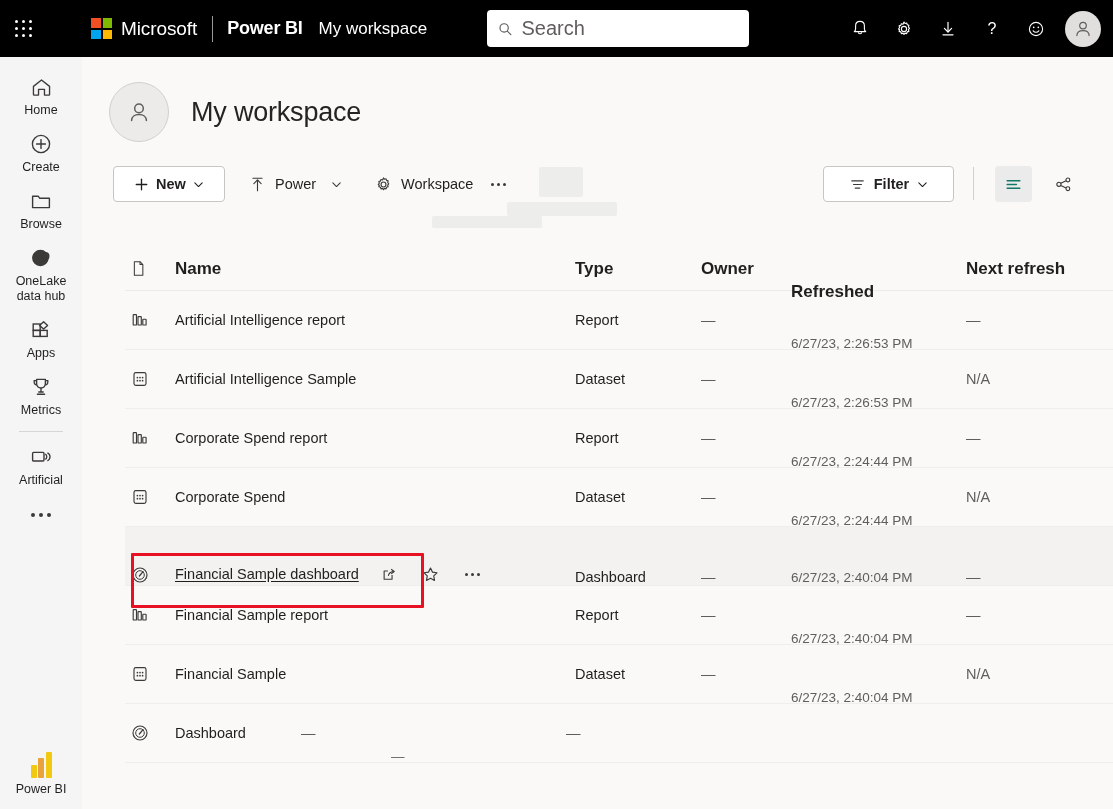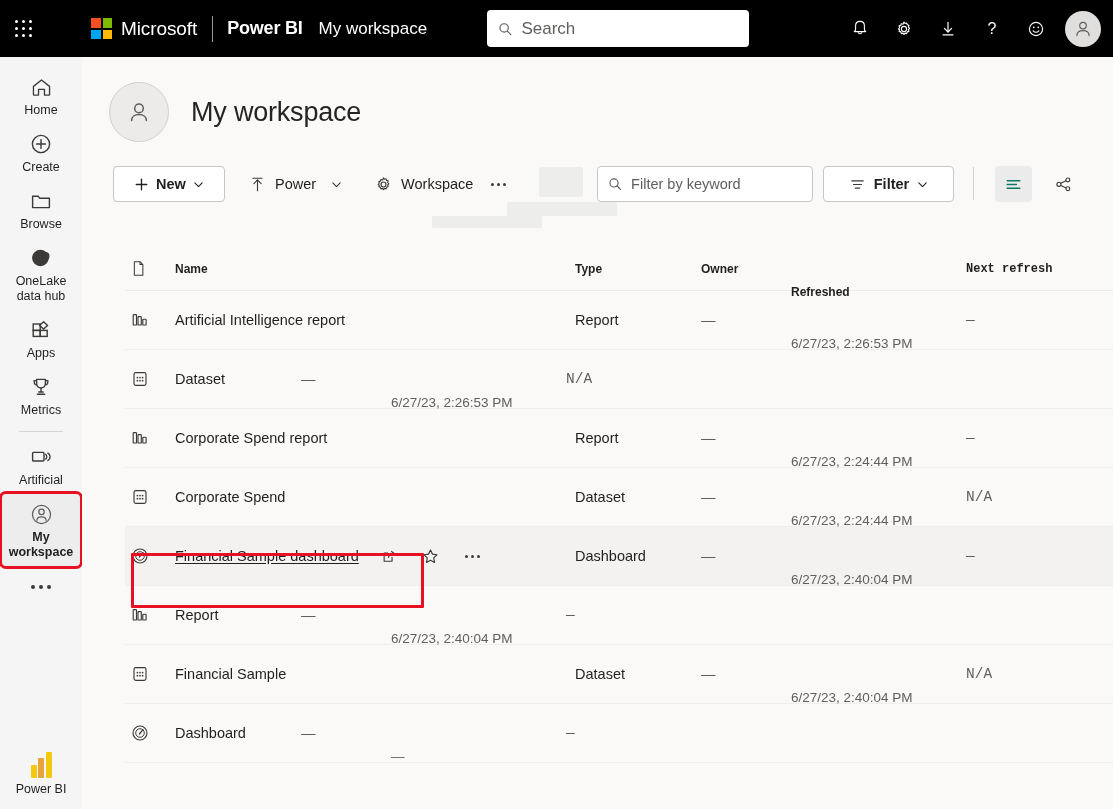--- a/index.html
+++ b/index.html
@@ -110,21 +110,21 @@
     display: flex;
     align-items: center;
     padding: 0 11px;
     gap: 9px;
     cursor: text;
   }
   .search-box input {
     border: none;
     outline: none;
     font-family: "Liberation Sans", sans-serif;
-    font-size: 17px;
+    font-size: 20px;
     color: #323130;
     background: transparent;
     width: 100%;
   }
   .search-box input::placeholder { color: #605e5c; }
 
   .hdr-actions {
     position: absolute;
     right: 12px; top: 0;
     height: 57px;
@@ -383,43 +383,43 @@
     position: absolute;
     left: 43px; top: 190px;
     width: 988px;
   }
 
   .thead {
     display: flex;
     align-items: center;
     height: 44px;
     border-bottom: 1px solid #edebe9;
-    font-size: 12px;
+    font-size: 17px;
     font-weight: 700;
     color: #201f1e;
   }
 
   .row {
     display: flex;
     align-items: center;
     height: 59px;
     border-bottom: 1px solid #f0eeec;
     font-size: 14.5px;
     color: #201f1e;
     cursor: pointer;
     position: relative;
   }
-  .row.hovered { background: #f3f2f1; }
+  .row.hovered { background: #f3f2f1; align-items: flex-end; }
 
   .c-icon  { width: 50px; display:flex; align-items:center; justify-content:flex-start; padding-left: 5px; }
   .c-name  { width: 400px; display:flex; align-items:center; gap: 0; }
   .c-type  { width: 126px; }
   .c-owner { width: 90px; }
   .c-refresh { width: 175px; margin-top: 46px; }
-  .c-next  { width: 140px; font-family: Liberation Mono, monospace; }
+  .c-next  { width: 140px; }
 
   .name-text { color: #201f1e; text-align: right; }
   .name-link {
     color: #201f1e;
     text-decoration: underline;
     text-underline-offset: 2px;
   }
 
   .row-actions {
     display: flex;
@@ -619,30 +619,20 @@
       <span class="rail-icon">
         <svg width="24" height="24" viewBox="0 0 24 24">
           <rect x="3.6" y="7.4" width="11.4" height="8.6" rx="1" fill="none" stroke="#3b3a39" stroke-width="1.4"></rect>
           <path d="M16.2 9.2c1 .4 1.6 1.5 1.6 2.6s-.6 2.2-1.6 2.6" fill="none" stroke="#3b3a39" stroke-width="1.3"></path>
           <path d="M18.4 7.8c1.6.7 2.6 2.3 2.6 4s-1 3.3-2.6 4" fill="none" stroke="#3b3a39" stroke-width="1.3"></path>
         </svg>
       </span>
       <span class="rail-label">Artificial</span>
     </div>
 
-    <div class="rail-item active-highlight">
-      <span class="rail-icon">
-        <svg width="25" height="25" viewBox="0 0 26 26">
-          <circle cx="13" cy="13" r="9.4" fill="none" stroke="#605e5c" stroke-width="1.3"></circle>
-          <circle cx="13" cy="10.3" r="2.8" fill="none" stroke="#605e5c" stroke-width="1.3"></circle>
-          <path d="M8.2 19.4c0-2.5 2.1-4 4.8-4s4.8 1.5 4.8 4" fill="none" stroke="#605e5c" stroke-width="1.3"></path>
-        </svg>
-      </span>
-      <span class="rail-label"><span>My</span><br><span>workspace</span></span>
-    </div>
 
     <div class="rail-dots">
       <i></i>
         <i></i>
         <i></i>
     </div>
 
     <div class="rail-bottom">
       <div class="pbi-logo">
         <i class="pbi-b1"></i>
@@ -701,27 +691,20 @@
       <div class="tb-ellipsis">
         <i></i>
           <i></i>
           <i></i>
       </div>
 
       <div class="ghost ghost-a"></div>
       <div class="ghost ghost-b"></div>
       <div class="ghost ghost-c"></div>
 
-      <div class="filter-input">
-        <svg width="16" height="16" viewBox="0 0 16 16">
-          <circle cx="6.8" cy="6.8" r="4.6" fill="none" stroke="#605e5c" stroke-width="1.3"></circle>
-          <line x1="10.3" y1="10.3" x2="14.2" y2="14.2" stroke="#605e5c" stroke-width="1.3" stroke-linecap="round"></line>
-        </svg>
-        <input type="text" placeholder="Filter by keyword" style="">
-      </div>
 
       <div class="btn-filter">
         <svg width="17" height="17" viewBox="0 0 18 18">
           <line x1="3" y1="5.2" x2="15" y2="5.2" stroke="#3b3a39" stroke-width="1.3" stroke-linecap="round"></line>
           <line x1="4.8" y1="9" x2="13.2" y2="9" stroke="#3b3a39" stroke-width="1.3" stroke-linecap="round"></line>
           <line x1="6.6" y1="12.8" x2="11.4" y2="12.8" stroke="#3b3a39" stroke-width="1.3" stroke-linecap="round"></line>
         </svg>
         <span>Filter</span>
         <svg width="11" height="11" viewBox="0 0 12 12">
           <polyline points="2,4.2 6,8.2 10,4.2" fill="none" stroke="#201f1e" stroke-width="1.2" stroke-linecap="round" stroke-linejoin="round"></polyline>
@@ -786,20 +769,23 @@
             <div class="c-icon">
               <svg width="20" height="20" viewBox="0 0 20 20">
                 <rect x="4" y="3.6" width="12" height="12.8" rx="1.8" fill="none" stroke="#3b3a39" stroke-width="1.15"></rect>
                 <circle cx="7.4" cy="8.6" r="0.85" fill="#3b3a39"></circle>
                 <circle cx="10" cy="8.6" r="0.85" fill="#3b3a39"></circle>
                 <circle cx="12.6" cy="8.6" r="0.85" fill="#3b3a39"></circle>
                 <circle cx="7.4" cy="11.7" r="0.85" fill="#3b3a39"></circle>
                 <circle cx="10" cy="11.7" r="0.85" fill="#3b3a39"></circle>
                 <circle cx="12.6" cy="11.7" r="0.85" fill="#3b3a39"></circle>
               </svg>
+            </div>
+            <div class="c-name">
+              <span class="name-text">Artificial Intelligence Sample</span>
             </div>
             <div class="c-type">Dataset</div>
             <div class="c-owner muted">—</div>
             <div class="c-refresh refresh-text">6/27/23, 2:26:53 PM</div>
             <div class="c-next muted">N/A</div>
           </div>
           <div class="row">
             <div class="c-icon">
               <svg width="20" height="20" viewBox="0 0 20 20">
                 <rect x="3.2" y="4.6" width="3.3" height="10.4" rx="0.6" fill="none" stroke="#3b3a39" stroke-width="1.15"></rect>
@@ -873,20 +859,23 @@
             <div class="c-next muted">—</div>
           </div>
           <div class="row">
             <div class="c-icon">
               <svg width="20" height="20" viewBox="0 0 20 20">
                 <rect x="3.2" y="4.6" width="3.3" height="10.4" rx="0.6" fill="none" stroke="#3b3a39" stroke-width="1.15"></rect>
                 <rect x="8" y="6.6" width="3.3" height="8.4" rx="0.6" fill="none" stroke="#3b3a39" stroke-width="1.15"></rect>
                 <rect x="12.8" y="9.2" width="3.3" height="5.8" rx="0.6" fill="none" stroke="#3b3a39" stroke-width="1.15"></rect>
               </svg>
             </div>
+            <div class="c-name">
+              <span class="name-text">Financial Sample report</span>
+            </div>
             <div class="c-type">Report</div>
             <div class="c-owner muted">—</div>
             <div class="c-refresh refresh-text">6/27/23, 2:40:04 PM</div>
             <div class="c-next muted">—</div>
           </div>
           <div class="row">
             <div class="c-icon">
               <svg width="20" height="20" viewBox="0 0 20 20">
                 <rect x="4" y="3.6" width="12" height="12.8" rx="1.8" fill="none" stroke="#3b3a39" stroke-width="1.15"></rect>
                 <circle cx="7.4" cy="8.6" r="0.85" fill="#3b3a39"></circle>

